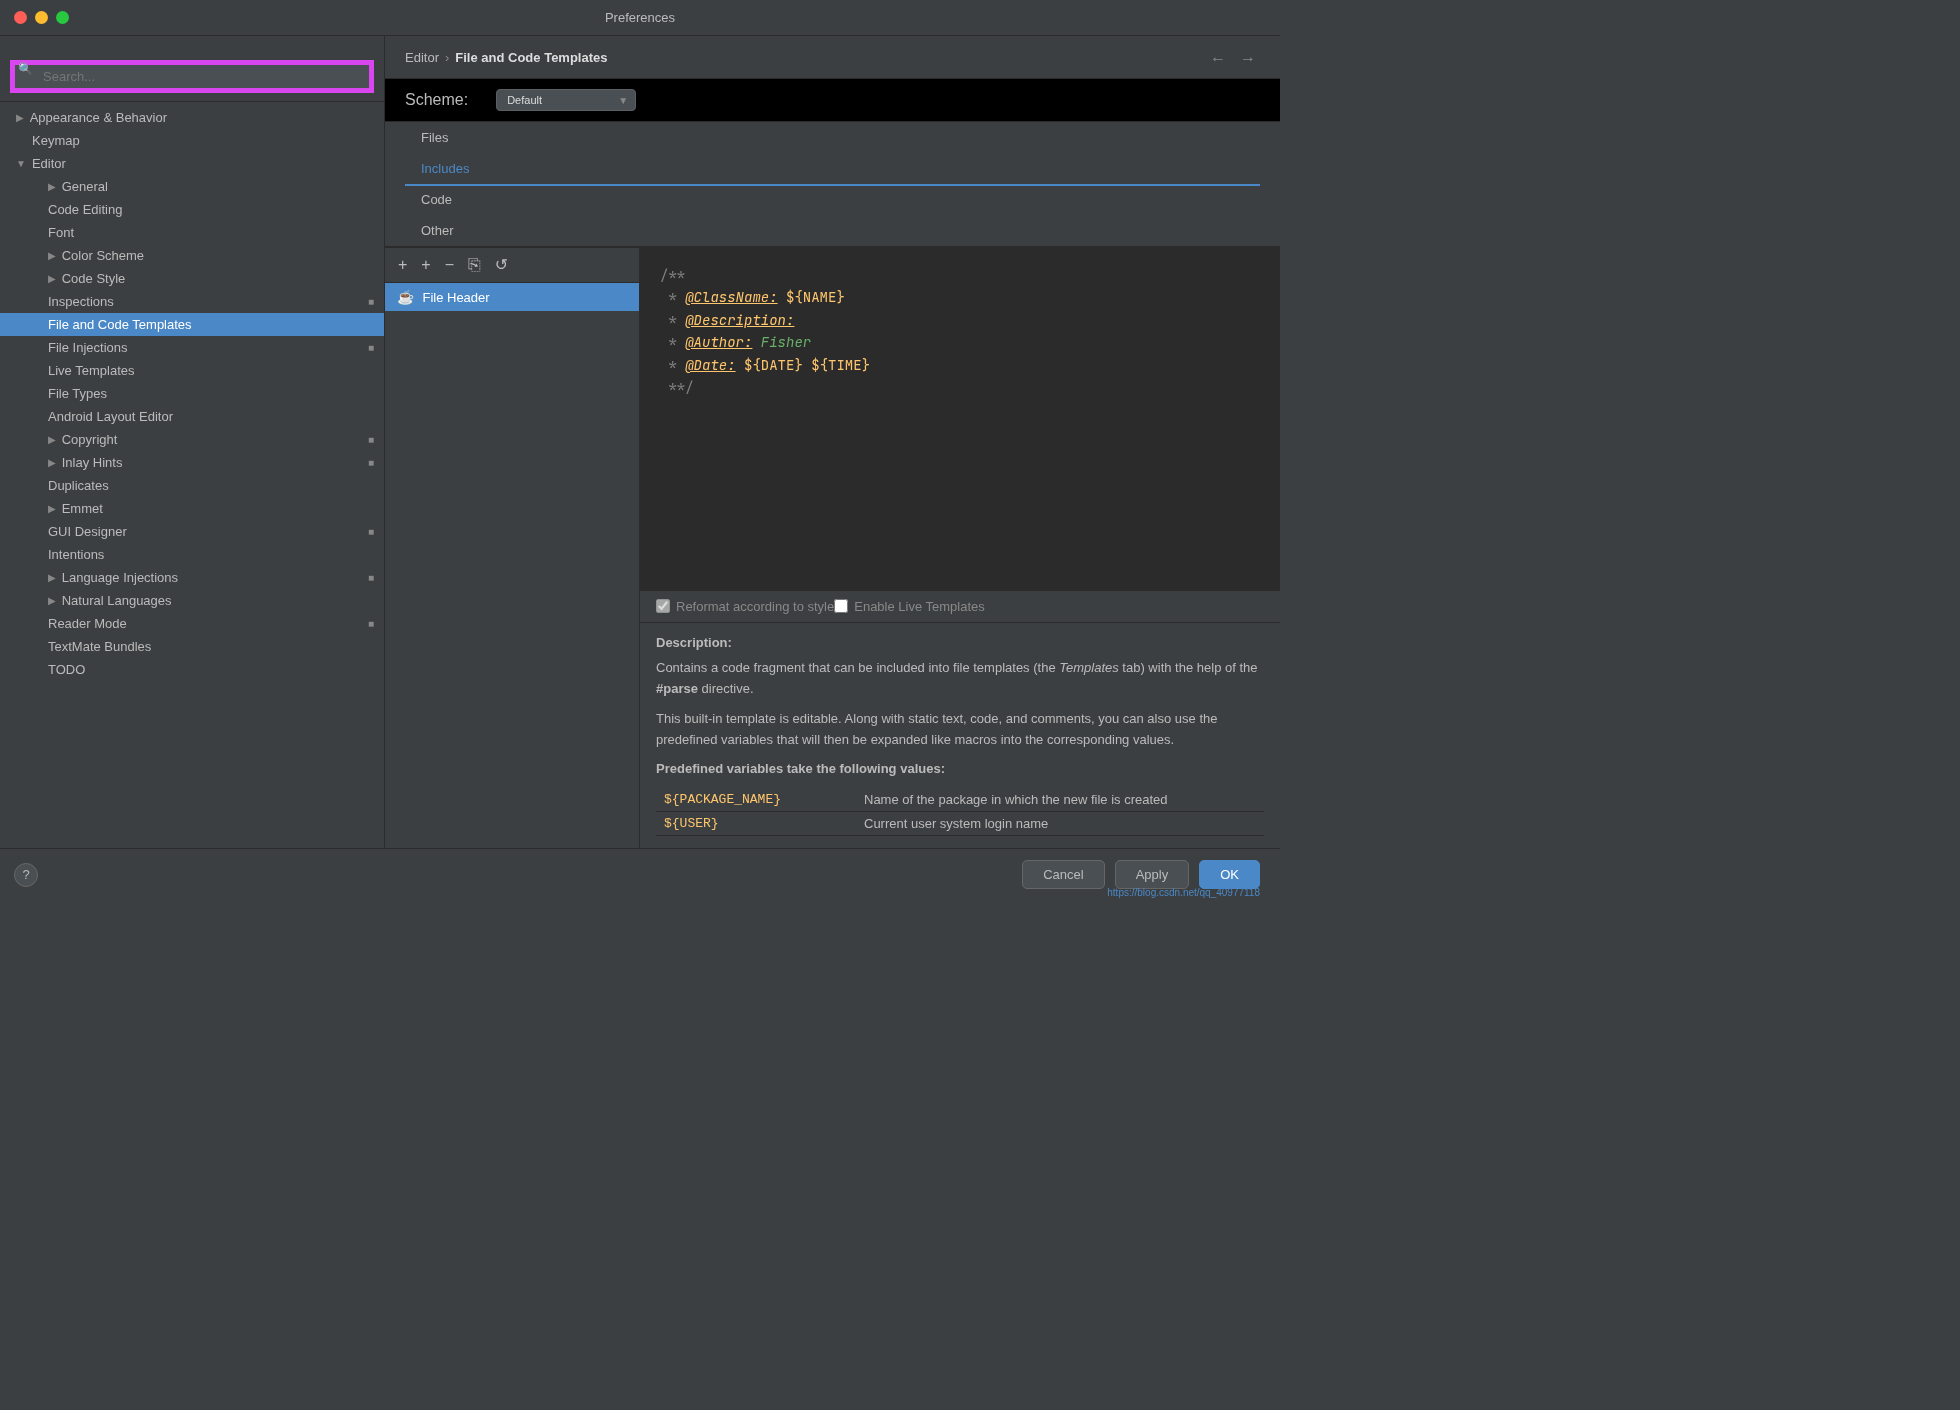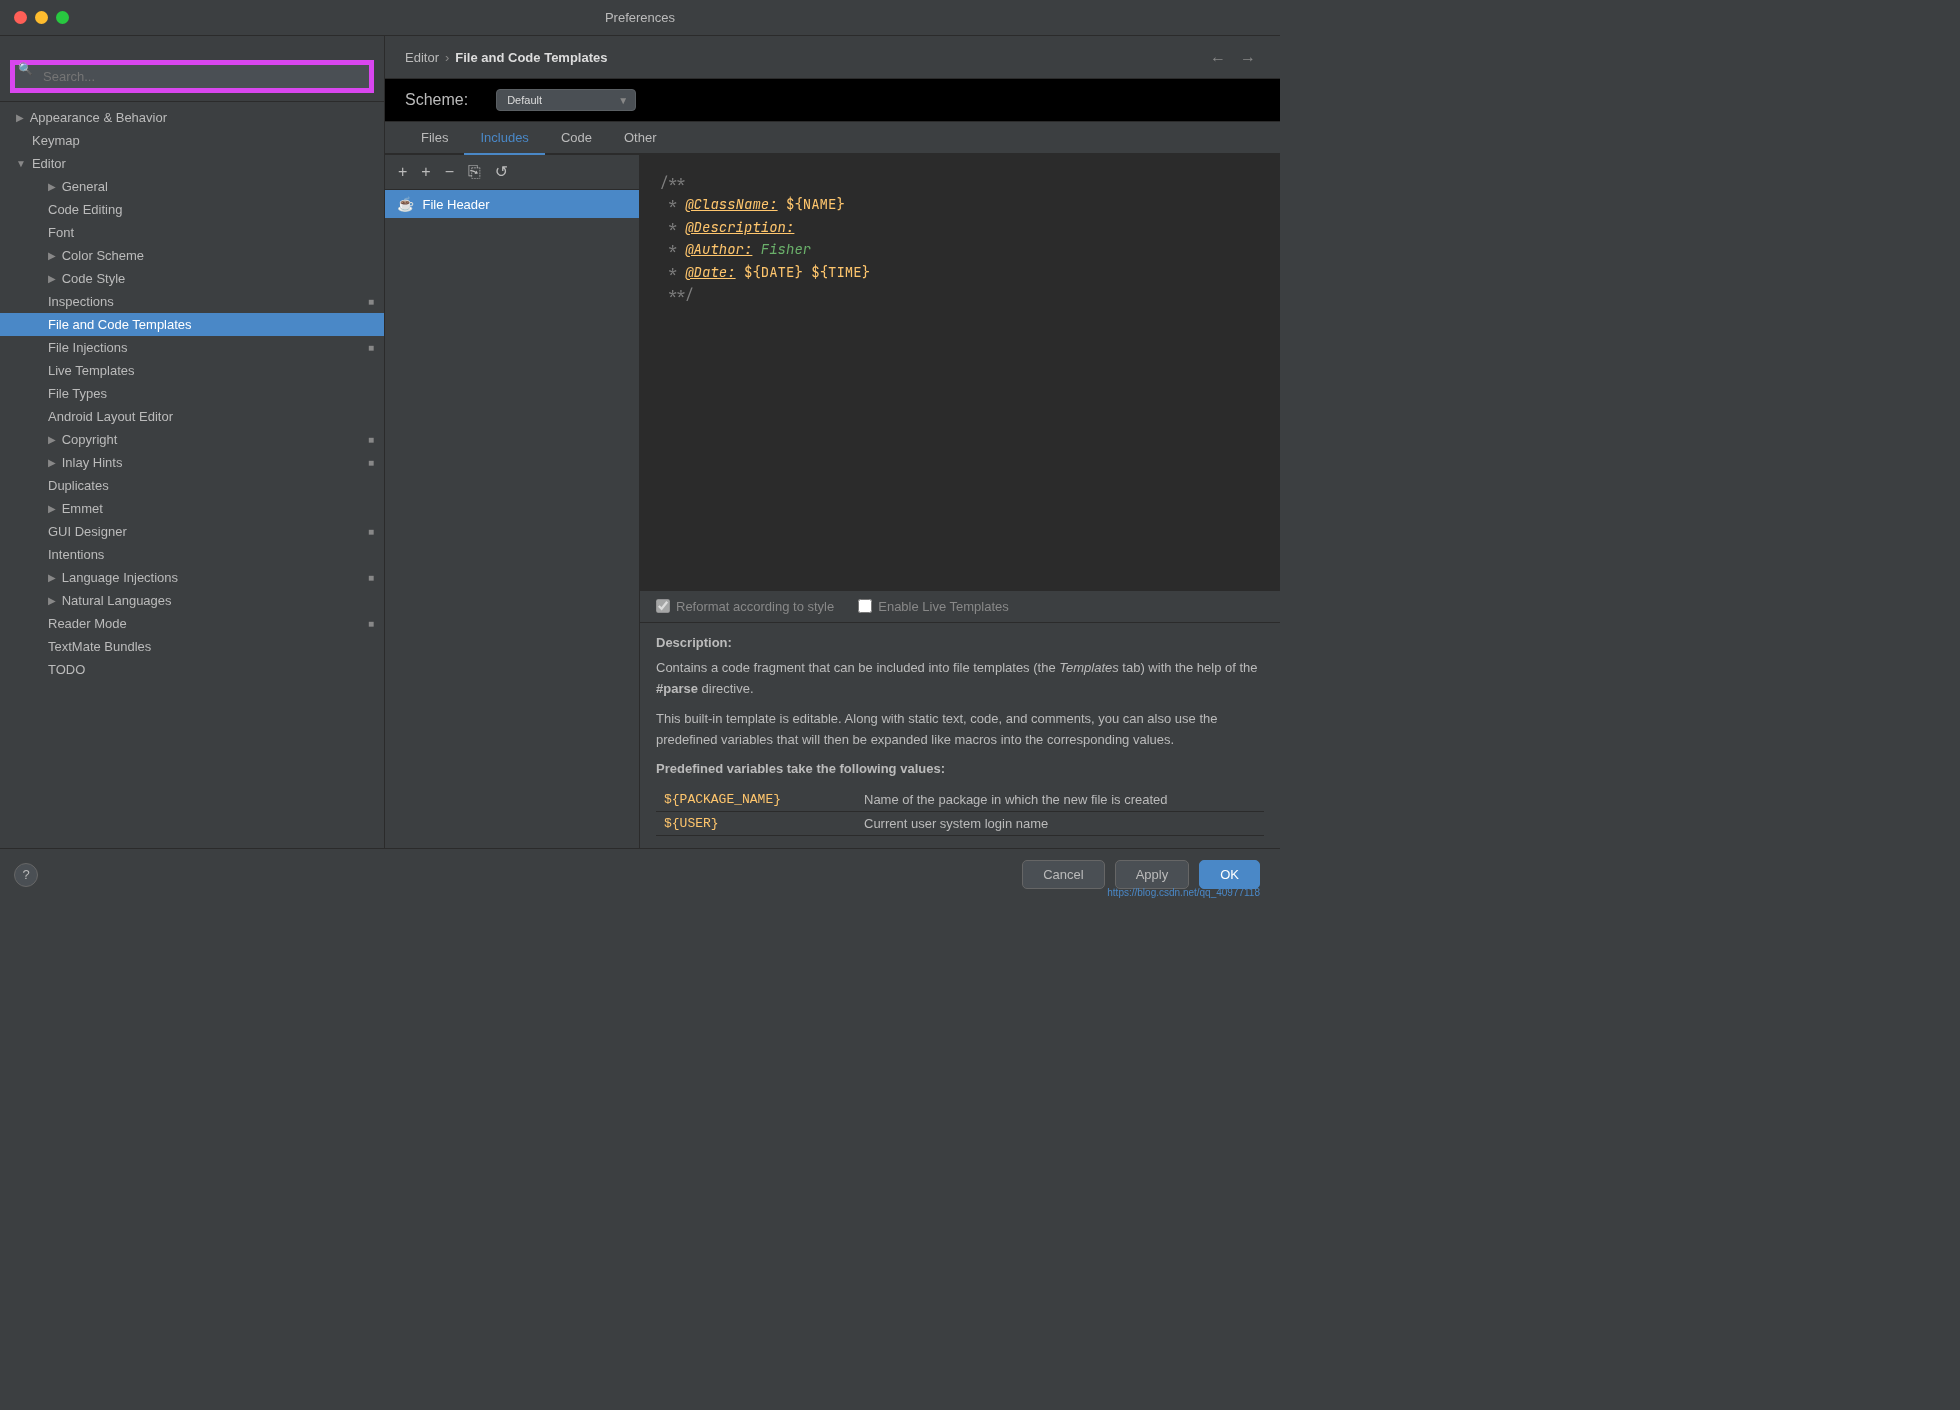--- a/index.html
+++ b/index.html
@@ -195,20 +195,21 @@
     }
 
     
     .tabs-row {
       background: #3c3f41;
       display: flex;
       gap: 0;
       border-bottom: 2px solid #2b2b2b;
       flex-shrink: 0;
       padding: 0 20px;
+      flex-direction: column;
     }
     .tab {
       padding: 8px 16px;
       font-size: 13px;
       cursor: pointer;
       color: #bbbbbb;
       border-bottom: 2px solid transparent;
       margin-bottom: -2px;
     }
     .tab.active {
@@ -291,21 +292,20 @@
     .c-var { color: #ffc66d; }
     .c-author { color: #6aaf6a; font-style: italic; }
     .code-line { display: block; white-space: pre; }
 
     
     .options-row {
       padding: 8px 16px;
       background: #3c3f41;
       display: flex;
       align-items: center;
-      gap: 24px;
       border-top: 1px solid #2b2b2b;
       flex-shrink: 0;
     }
     .checkbox-label {
       display: flex;
       align-items: center;
       gap: 6px;
       font-size: 13px;
       color: #888;
     }

